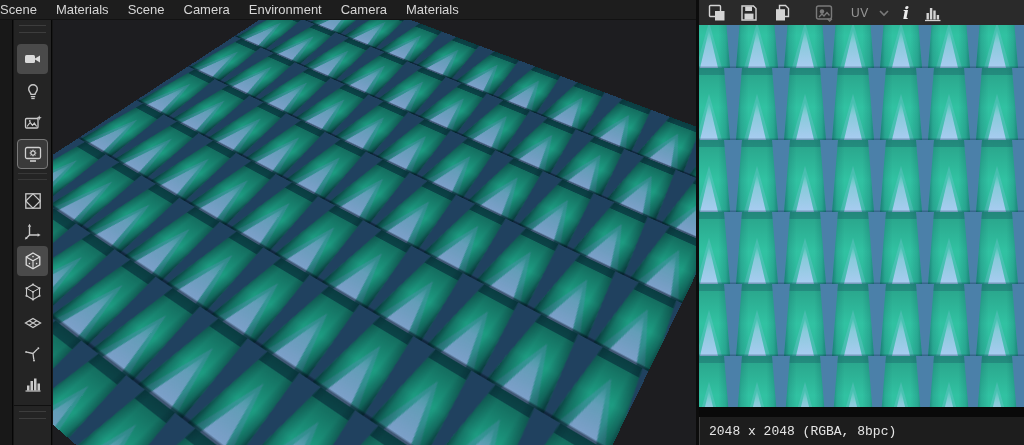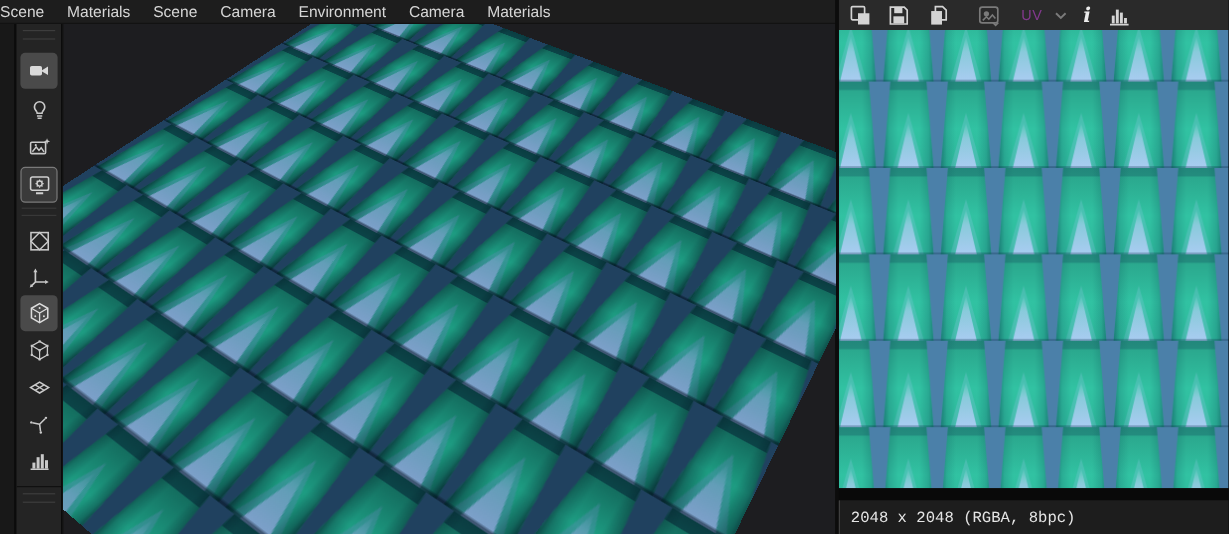--- a/index.html
+++ b/index.html
@@ -10,21 +10,21 @@
   .menubar{position:absolute;left:0;top:0;width:696px;height:20px;background:#1d1d1d;
            display:flex;align-items:center;gap:19px;box-sizing:border-box;
            border-bottom:1px solid #121212;}
   .menu-item{font-size:13px;color:#d6d6d6;cursor:default;white-space:nowrap;}
 
   
   .right-toolbar{position:absolute;left:699px;top:0;width:325px;height:25px;background:#2a2a2a;
                  display:flex;align-items:center;padding-left:8px;box-sizing:border-box;}
   .ti{display:flex;align-items:center;justify-content:center;height:22px;}
   .dim{opacity:.5;}
-  .uv-label{font-size:12px;color:#d946ef;letter-spacing:.5px;}
+  .uv-label{font-size:12px;color:#ffffff;letter-spacing:.5px;}
   .info-glyph{font-family:"DejaVu Serif",serif;font-style:italic;font-weight:bold;
               font-size:17px;color:#ececec;line-height:20px;}
 
   
   .rail-strip{position:absolute;left:0;top:20px;width:13px;height:425px;background:#181818;
               border-right:1px solid #060606;box-sizing:border-box;}
   .rail-col{position:absolute;left:14px;top:20px;width:38px;height:425px;background:#242424;
             border-right:1px solid #060606;box-sizing:border-box;}
   .grip{position:absolute;left:5px;width:27px;height:6px;border-top:1px solid #3d3d3d;
         border-bottom:1px solid #3d3d3d;}

